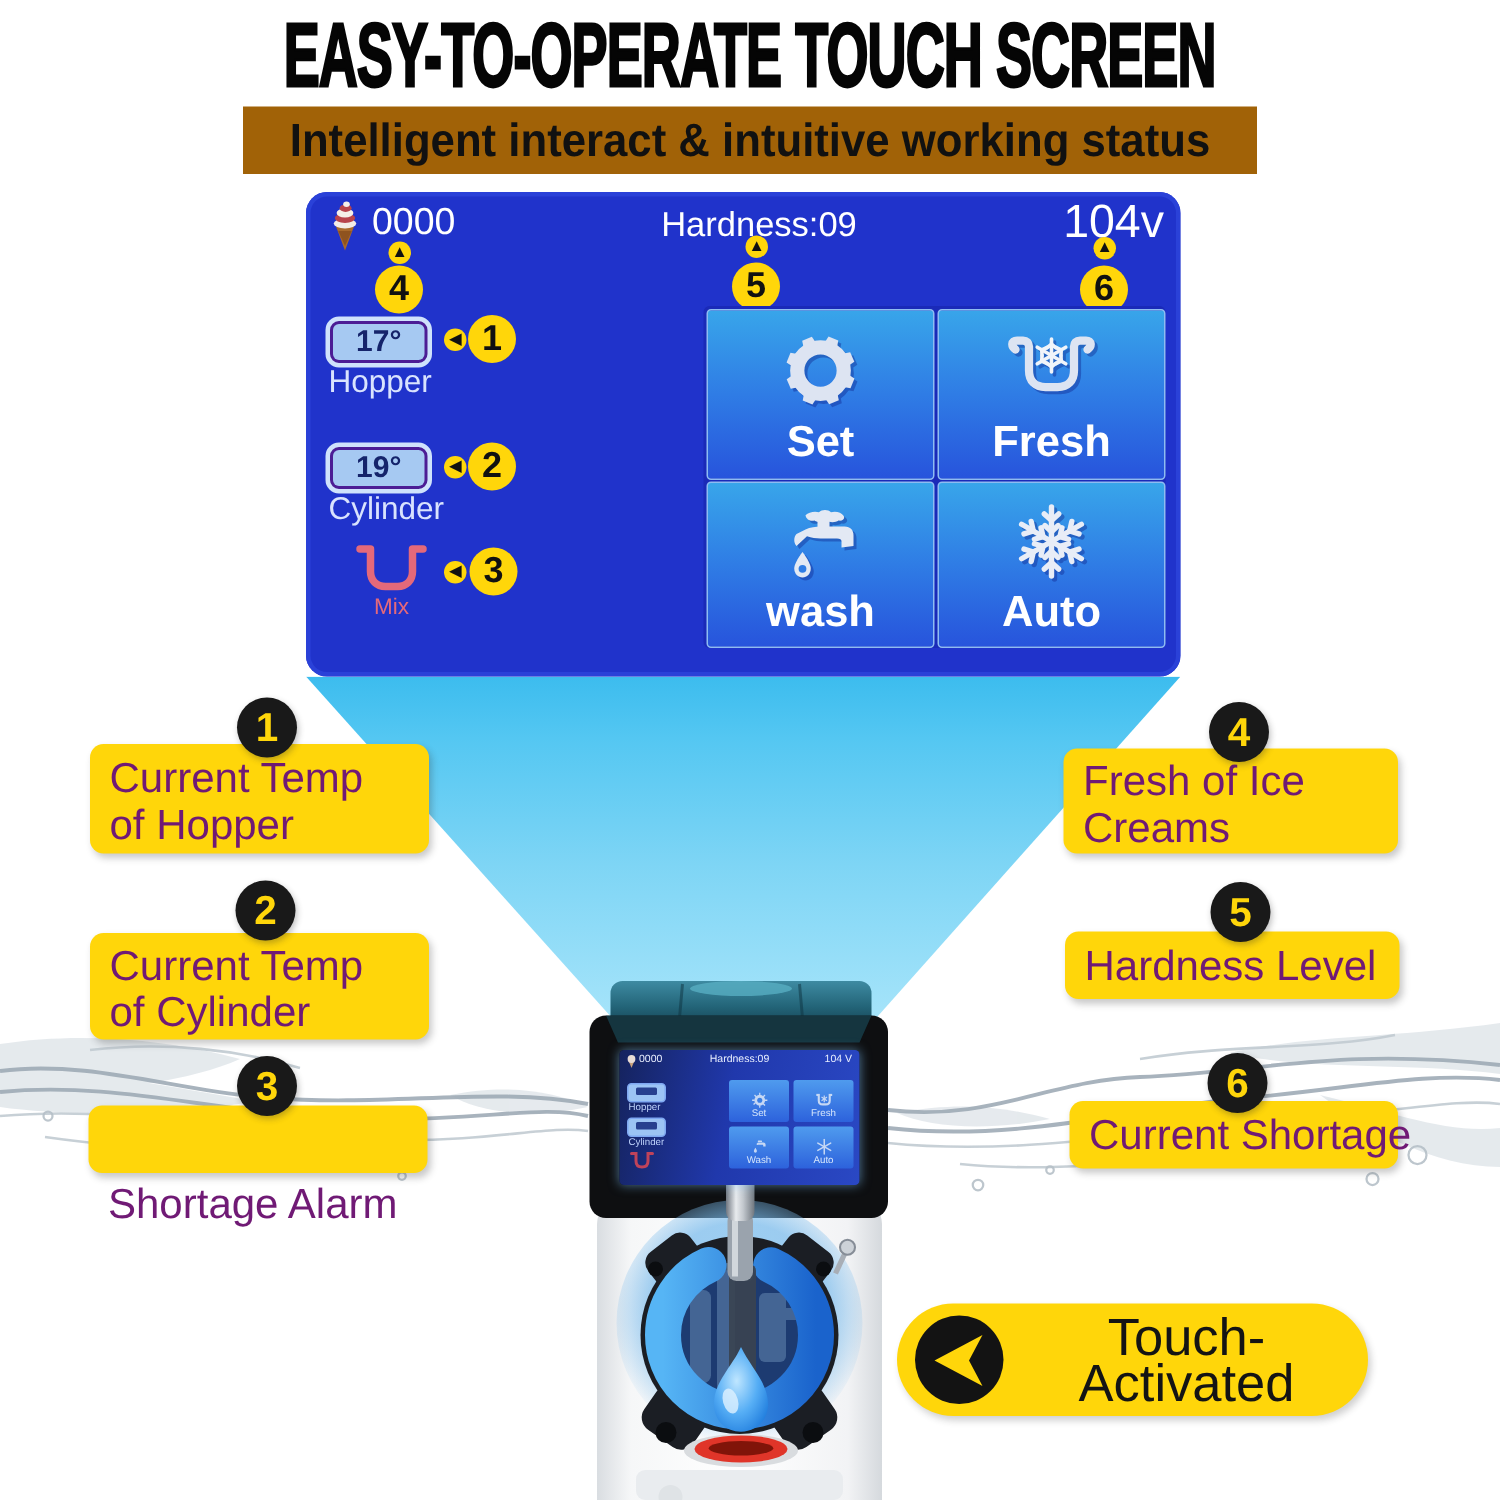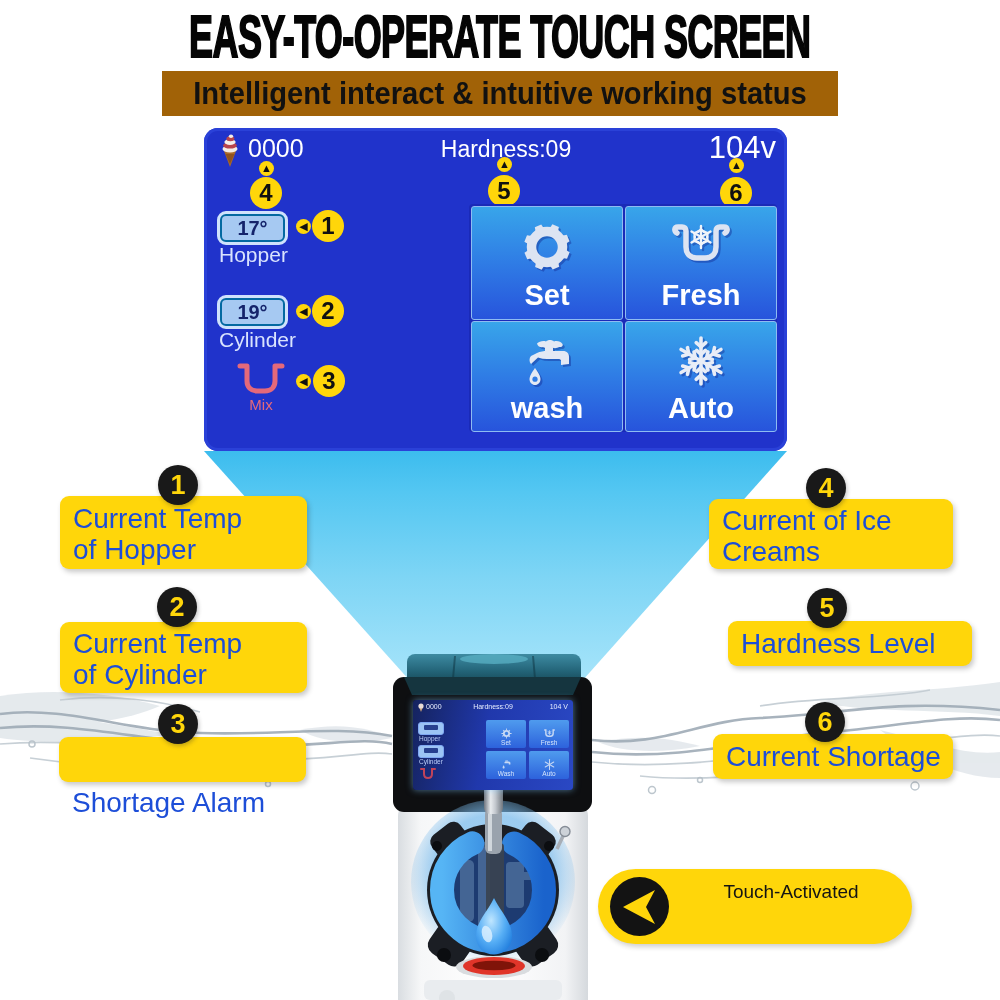--- a/index.html
+++ b/index.html
@@ -20,50 +20,50 @@
   #beam{left:204px;top:451px;width:583px;height:229px;
         background:linear-gradient(180deg,#3cbcee 0%,#54c7f2 18%,#7ed5f5 55%,#a6e4fa 100%);
         clip-path:polygon(0% 0%,100% 0%,65.0% 100%,35.2% 100%);}
 
   
   #screen{left:204px;top:128px;width:583px;height:323px;background:#2033cb;border-radius:14px;
           box-shadow:inset 0 0 0 3px #2a41d8;}
   .scr-text{position:absolute;color:#fff;white-space:nowrap;}
 
   
-  .pill{position:absolute;background:#0369a1;border:3px solid #cfe2fc;border-radius:9px;}
+  .pill{position:absolute;background:#4c1d95;border:3px solid #cfe2fc;border-radius:9px;}
   .pill .inner{position:absolute;left:2px;top:2px;right:2px;bottom:2px;background:#a6c9f2;
        border-radius:4px;color:#15246b;font-weight:bold;font-size:20px;text-align:center;line-height:24px;}
   .pill-label{position:absolute;color:#d9e3fe;font-size:21px;white-space:nowrap;}
 
   
   .mk{position:absolute;background:#ffd60a;border-radius:50%;display:flex;align-items:center;justify-content:center;}
   .mk-tri{width:15px;height:15px;font-size:11px;color:#111;line-height:15px;text-align:center;}
   .mk-num{width:32px;height:32px;font-weight:bold;font-size:24px;color:#111;}
 
   
   .tile{position:absolute;border-radius:3px;border:1px solid #8ebcf2;
         background:linear-gradient(180deg,#38a5ea 0%,#2f7ce5 50%,#2754dc 100%);}
   .tile .ticon{position:absolute;left:0;right:0;display:flex;justify-content:center;filter:drop-shadow(2px 2.5px 0 rgba(15,35,140,0.4));}
   .tile .tlabel{position:absolute;left:0;right:0;text-align:center;color:#fff;font-weight:bold;font-size:29px;}
 
   
   #mix-label{color:#e4697a;font-size:15px;}
 
   
-  .co-box{position:absolute;background:#ffd60a;border-radius:9px;color:#1d4ed8;box-shadow:2px 3px 5px rgba(40,40,40,0.25);padding-left:21px;}
+  .co-box{position:absolute;background:#ffd60a;border-radius:9px;color:#701a75;box-shadow:2px 3px 5px rgba(40,40,40,0.25);}
   .co-box .l{position:absolute;left:13px;white-space:nowrap;font-size:28px;}
   .co-num{position:absolute;background:#191919;border-radius:50%;width:40px;height:40px;box-shadow:1px 2px 4px rgba(40,40,40,0.3);
           color:#ffd60a;font-weight:bold;font-size:27px;display:flex;align-items:center;justify-content:center;}
 
   
   #touch-pill{left:598px;top:869px;width:314px;height:75px;border-radius:38px;background:#ffd60a;box-shadow:2px 3px 5px rgba(40,40,40,0.22);}
   #touch-pill .circ{position:absolute;left:12px;top:8px;width:59px;height:59px;border-radius:50%;background:#131313;}
   #touch-pill .txt{position:absolute;left:80px;top:7px;width:226px;text-align:center;
-        font-size:19px;color:#141414;line-height:31px;}
+        font-size:35px;color:#141414;line-height:31px;}
 
   
   #mini{left:413px;top:700px;width:160px;height:90px;border-radius:3px;overflow:hidden;box-shadow:0 0 7px rgba(130,200,255,0.55);
         background:linear-gradient(100deg,#15235e 0%,#2038ac 45%,#2a48c4 100%);}
   .mini-t{position:absolute;color:#e8eeff;font-size:7px;white-space:nowrap;}
   .mini-pill{position:absolute;width:24px;height:11px;border:1px solid #7fa8f2;border-radius:3px;background:#9cc4f4;}
   .mini-pill i{display:block;margin:2px auto 0;width:14px;height:5px;background:#27408f;border-radius:1px;}
   .mini-lab{position:absolute;color:#bcd0fa;font-size:6.5px;white-space:nowrap;}
   .mini-tile{position:absolute;width:40px;height:28px;border-radius:2px;
         background:linear-gradient(180deg,#4f9bee,#2d62dc);display:flex;flex-direction:column;
@@ -265,26 +265,26 @@
     <div class="l" style="top:37px;">of Cylinder</div>
   </div>
   <div class="co-num" style="left:157px;top:587px;">2</div>
 
   <div class="co-box" style="left:59px;top:737px;width:226px;height:45px;">
     <div class="l" style="top:7px;margin-top:43px;">Shortage Alarm</div>
   </div>
   <div class="co-num" style="left:158px;top:704px;">3</div>
 
   <div class="co-box" style="left:709px;top:499px;width:223px;height:70px;">
-    <div class="l" style="top:6px;">Current of Ice</div>
+    <div class="l" style="top:6px;">Fresh of Ice</div>
     <div class="l" style="top:37px;">Creams</div>
   </div>
   <div class="co-num" style="left:806px;top:468px;">4</div>
 
-  <div class="co-box" style="left:728px;top:621px;width:223px;height:45px;text-align:right;">
+  <div class="co-box" style="left:710px;top:621px;width:223px;height:45px;text-align:right;">
     <div class="l" style="top:7px;">Hardness Level</div>
   </div>
   <div class="co-num" style="left:807px;top:588px;">5</div>
 
   <div class="co-box" style="left:713px;top:734px;width:219px;height:45px;">
     <div class="l" style="top:7px;">Current Shortage</div>
   </div>
   <div class="co-num" style="left:805px;top:702px;">6</div>
 
   <svg class="abs" style="left:380px;top:650px;" width="220" height="350" viewBox="0 0 220 350">

